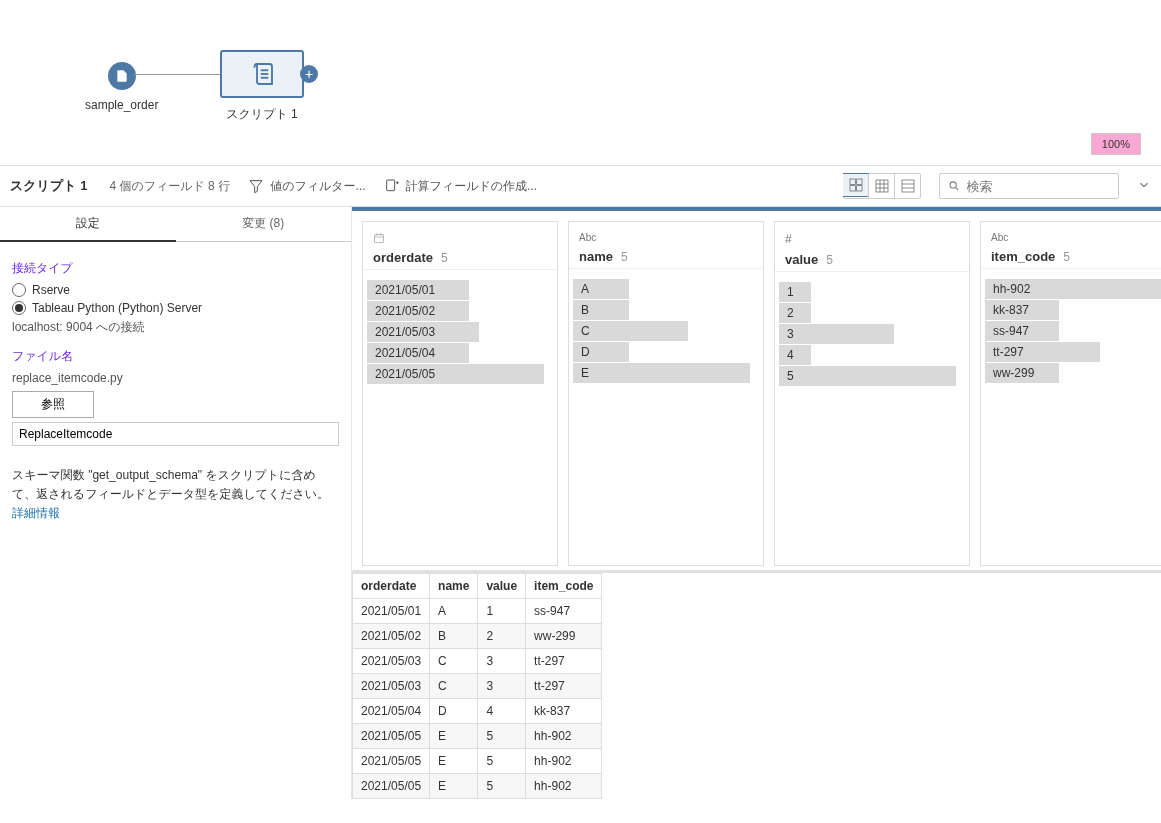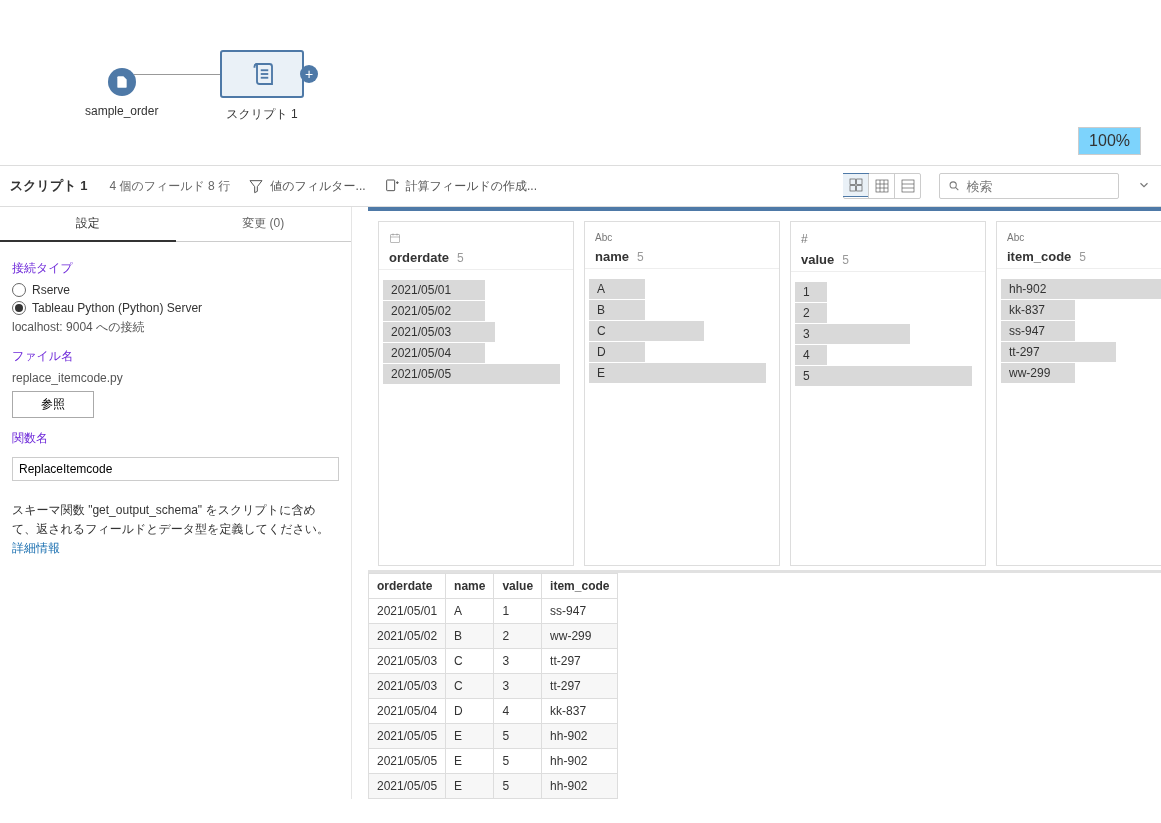--- a/index.html
+++ b/index.html
@@ -6,36 +6,36 @@
 body { font-family: -apple-system, "Helvetica Neue", Arial, sans-serif; font-size: 13px; color: #333; background: #fff; width: 1161px; }
 .flow-canvas { height: 165px; position: relative; background: #fff; }
 .node { position: absolute; text-align: center; }
 .node-icon-circle { width: 28px; height: 28px; border-radius: 50%; background: #4e79a7; display: inline-flex; align-items: center; justify-content: center; }
 .node-icon-circle svg { fill: #fff; }
 .node-label { margin-top: 8px; font-size: 12px; color: #333; }
 .script-box { width: 84px; height: 48px; border: 2px solid #4e79a7; background: #eaf1f7; border-radius: 3px; display: inline-flex; align-items: center; justify-content: center; position: relative; }
 .script-box svg { stroke: #4e79a7; fill: none; stroke-width: 1.5; }
 .plus-btn { position: absolute; right: -16px; top: 50%; transform: translateY(-50%); width: 18px; height: 18px; border-radius: 50%; background: #4e79a7; color: #fff; display: flex; align-items: center; justify-content: center; font-size: 14px; cursor: pointer; }
 .connector { position: absolute; height: 1px; background: #999; }
-.zoom-badge { position: absolute; right: 20px; bottom: 10px; border: 1px solid #ccc; padding: 4px 10px; font-size: 16px; background: #7dd3fc; }
+.zoom-badge { position: absolute; right: 20px; bottom: 10px; border: 1px solid #ccc; padding: 4px 10px; font-size: 11px; background: #f9a8d4; }
 .toolbar { height: 42px; border-top: 1px solid #ddd; border-bottom: 1px solid #ddd; display: flex; align-items: center; padding: 0 10px; gap: 18px; }
 .toolbar .title { font-weight: bold; font-size: 13px; }
 .toolbar .subtitle { color: #666; font-size: 12px; margin-left: 4px; }
 .tb-btn { display: flex; align-items: center; gap: 6px; color: #555; cursor: pointer; font-size: 12px; }
 .tb-btn svg { stroke: #555; fill: none; stroke-width: 1.5; }
 .spacer { flex: 1; }
 .view-toggles { display: flex; border: 1px solid #ccc; border-radius: 2px; }
 .view-toggles > div { width: 26px; height: 24px; display: flex; align-items: center; justify-content: center; border-left: 1px solid #ccc; cursor: pointer; }
 .view-toggles > div:first-child { border-left: none; }
 .view-toggles .active { background: #eaf1f7; border: 1px solid #4e79a7; margin: -1px; }
 .view-toggles svg { stroke: #555; fill: none; stroke-width: 1; }
 .search-box { display: flex; align-items: center; border: 1px solid #ccc; border-radius: 2px; height: 26px; padding: 0 8px; width: 180px; gap: 6px; }
 .search-box input { border: none; outline: none; width: 100%; font-size: 13px; }
 .chevron { cursor: pointer; }
-.main { display: flex; gap: 16px; }
+.main { display: flex; }
 .side { width: 352px; border-right: 1px solid #e5e5e5; padding: 0; }
 .side-tabs { display: flex; }
 .side-tabs > div { flex: 1; text-align: center; padding: 8px 0; font-size: 12px; cursor: pointer; border-bottom: 1px solid #ccc; color: #666; }
 .side-tabs .active { border-bottom: 2px solid #333; color: #333; }
 .side-body { padding: 14px 12px; font-size: 12px; }
 .section-label { font-size: 12px; color: #6d28d9; margin-top: 12px; margin-bottom: 6px; }
 .radio-row { display: flex; align-items: center; gap: 6px; margin: 4px 0; cursor: pointer; }
 .radio { width: 14px; height: 14px; border: 1px solid #666; border-radius: 50%; display: inline-flex; align-items: center; justify-content: center; }
 .radio.checked::after { content: ""; width: 8px; height: 8px; background: #333; border-radius: 50%; }
 .readonly { color: #555; }
@@ -58,21 +58,21 @@
 .datagrid { flex: 1; border-top: 3px solid #e1e1e1; overflow: auto; }
 .datagrid table { border-collapse: collapse; font-size: 12px; }
 .datagrid th, .datagrid td { border: 1px solid #ddd; padding: 5px 8px; text-align: left; white-space: nowrap; }
 .datagrid th { background: #fff; font-weight: bold; }
 .datagrid tr:nth-child(even) td { background: #f7f7f7; }
 </style>
 </head>
 <body>
 
 <div class="flow-canvas">
-  <div class="node" style="left:85px; top:68px;">
+  <div class="node" style="left:85px; top:62px;">
     <div class="node-icon-circle">
       <svg width="14" height="14" viewBox="0 0 24 24">
           <path d="M14 2H6a2 2 0 0 0-2 2v16a2 2 0 0 0 2 2h12a2 2 0 0 0 2-2V8z"></path>
           <path d="M14 2v6h6"></path>
         </svg>
     </div>
     <div class="node-label">sample_order</div>
   </div>
   <div class="connector" style="left:134px; top:74px; width:86px;"></div>
   <div class="node" style="left:220px; top:50px;">
@@ -146,40 +146,39 @@
     <svg width="14" height="14" viewBox="0 0 24 24" stroke="#777" fill="none" stroke-width="2">
         <polyline points="6 9 12 15 18 9"></polyline>
       </svg>
   </div>
 </div>
 
 <div class="main">
   <div class="side">
     <div class="side-tabs">
       <div class="active">設定</div>
-      <div>変更 (0)</div>
+      <div>変更 (8)</div>
     </div>
     <div class="side-body">
       <div class="section-label" style="margin-top:4px;">接続タイプ</div>
       <div class="radio-row">
         <span class="radio"></span>
         <span>Rserve</span>
       </div>
       <div class="radio-row">
         <span class="radio checked"></span>
         <span>Tableau Python (Python) Server</span>
       </div>
 
       <div class="readonly">localhost: 9004 への接続</div>
 
       <div class="section-label">ファイル名</div>
       <div class="readonly">replace_itemcode.py</div>
       <button class="browse-btn">参照</button>
 
-      <div class="section-label">関数名</div>
       <input class="fn-input" type="text" value="ReplaceItemcode" style="">
 
       <div class="schema-note">
         <span>スキーマ関数 "get_output_schema" をスクリプトに含めて、返されるフィールドとデータ型を定義してください。 </span><a>詳細情報</a>
       </div>
     </div>
   </div>
 
   <div class="content">
     <div class="accent-bar"></div>

